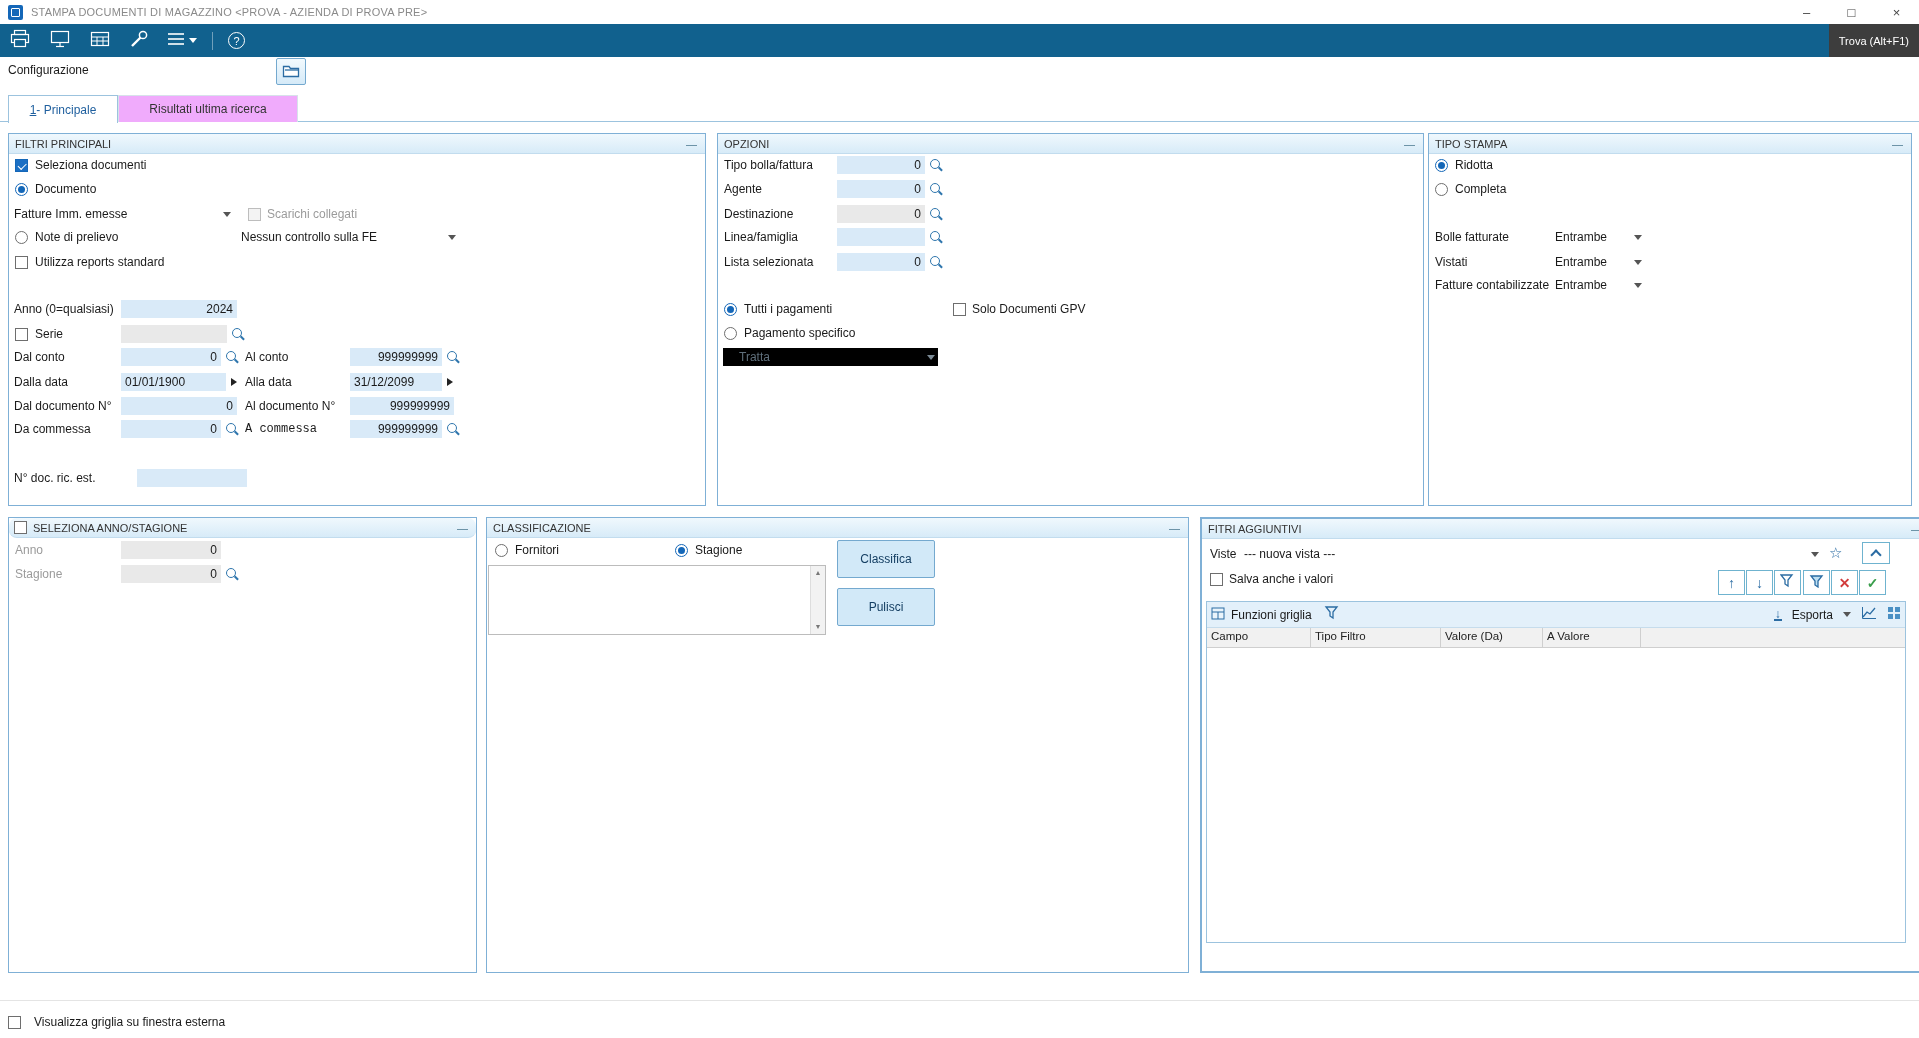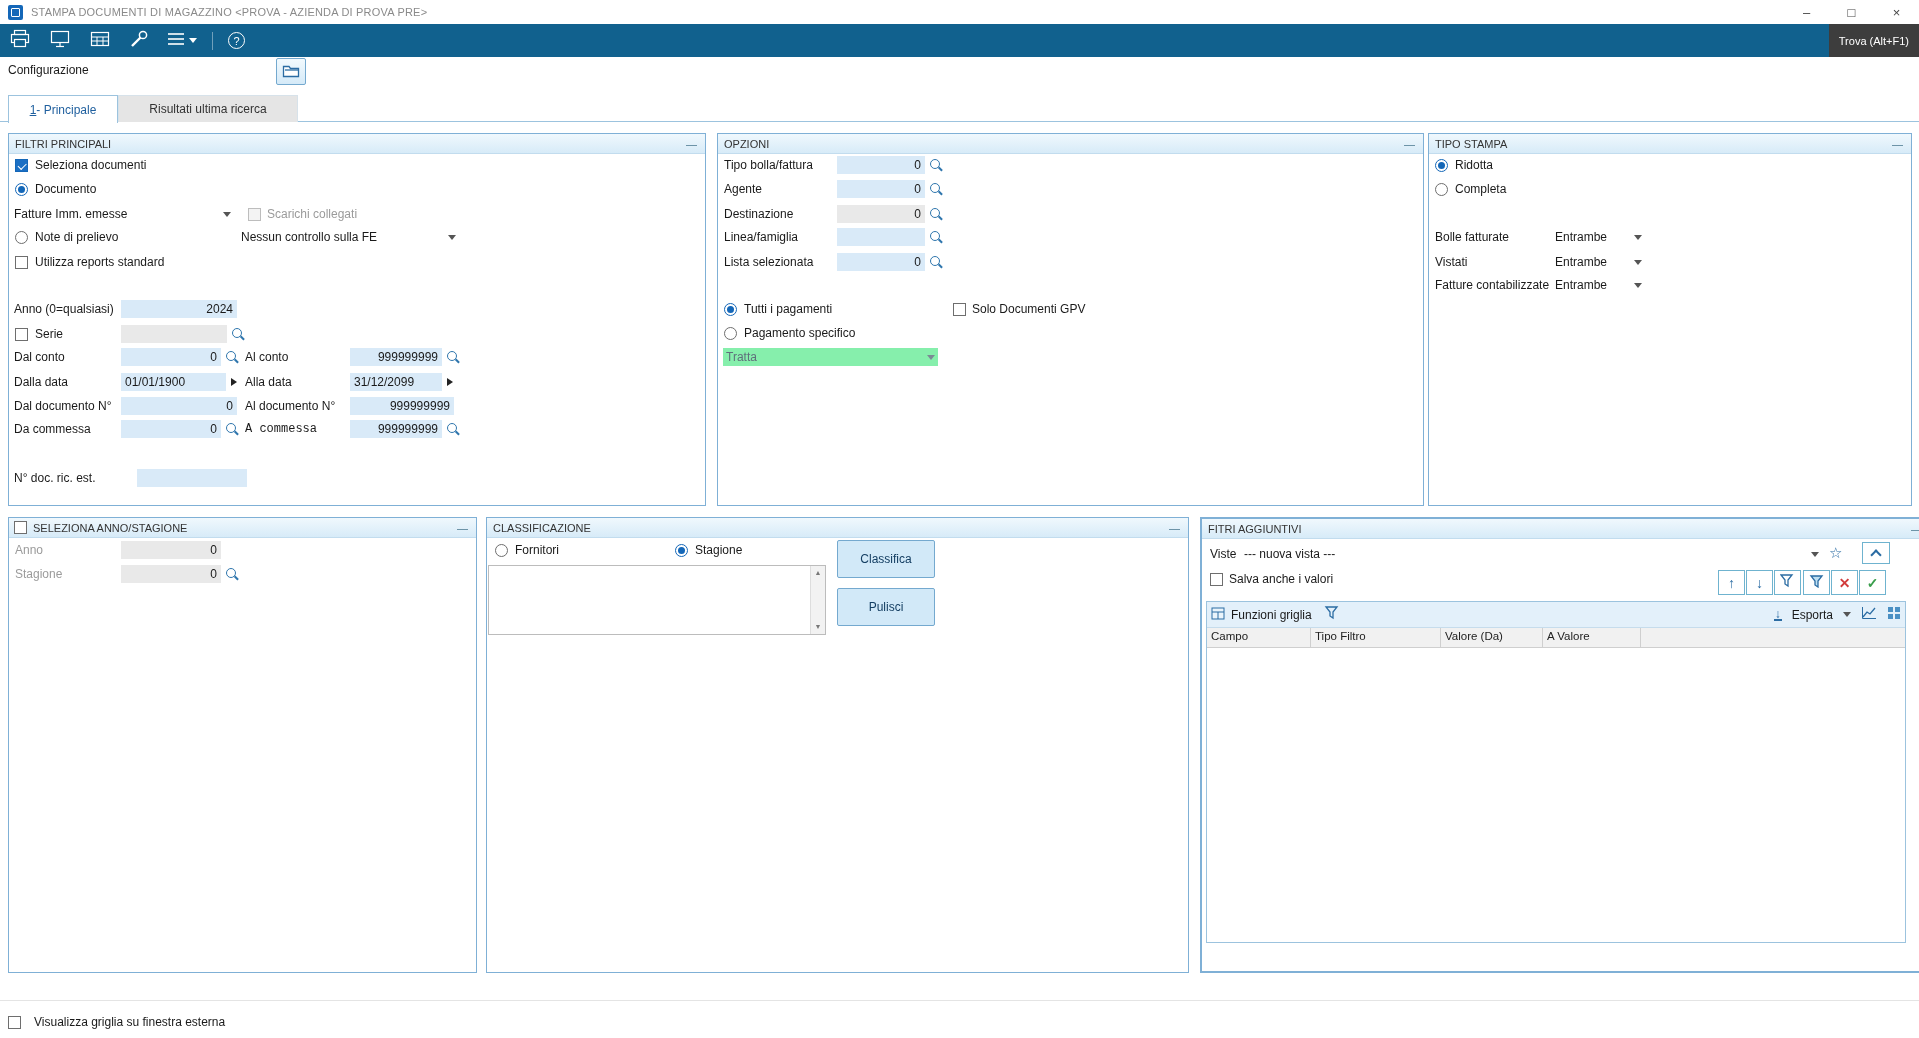--- a/index.html
+++ b/index.html
@@ -25,21 +25,21 @@
   .cfglbl { position:absolute; left:8px; top:63px; }
   .combo { position:absolute; height:18px; display:flex; align-items:center; color:#1a1a1a; }
   .combo .caret { position:absolute; right:3px; top:7px; }
   .caret { display:inline-block; width:0; height:0; border-left:4px solid transparent; border-right:4px solid transparent; border-top:5px solid #555; }
   .folderbtn { position:absolute; left:276px; top:58px; width:30px; height:27px; background:linear-gradient(#f2fafe,#d5eaf8); border:1px solid #74a9cf; border-radius:2px; display:flex; align-items:center; justify-content:center; }
 
   
   .tabline { position:absolute; left:0; top:121px; width:1919px; height:1px; background:#9cc3de; }
   .tab { position:absolute; top:95px; height:27px; display:flex; align-items:center; justify-content:center; font-size:12px; }
   .tab.active { left:8px; width:110px; background:#fff; border:1px solid #9cc3de; border-bottom:none; color:#1f5f9e; z-index:2; height:28px; }
-  .tab.inactive { left:118px; width:180px; background:#e5e5e5; border:1px solid #d7e2ea; border-bottom:none; color:#333; }
+  .tab.inactive { left:118px; width:180px; background:#f0abfc; border:1px solid #d7e2ea; border-bottom:none; color:#333; }
   .accel { text-decoration:underline; }
 
   
   .panel { position:absolute; background:#fff; border:1px solid #7fb0d6; }
   .panel-h { position:absolute; left:0; right:0; top:0; height:20px; background:linear-gradient(#f0f8fd,#d7ebf8); border-bottom:1px solid #c2dcee; display:flex; align-items:center; padding:0 6px; font-size:11px; color:#333; }
   .panel-min { margin-left:auto; color:#4a778f; font-size:11px; line-height:10px; padding:0 2px; }
 
   .p-lbl { position:absolute; height:18px; line-height:18px; white-space:nowrap; }
   .p-lbl.dis { color:#9b9b9b; }
   .fld { position:absolute; height:18px; background:#d9eaf8; display:flex; align-items:center; padding:0 4px; }
@@ -49,21 +49,21 @@
   .mag::before { content:""; position:absolute; left:1px; top:2px; width:8px; height:8px; border:1.4px solid #2f76ad; border-radius:50%; }
   .mag::after { content:""; position:absolute; left:9px; top:11px; width:5px; height:1.6px; background:#2f76ad; transform:rotate(45deg); }
   .chk { position:absolute; width:13px; height:13px; border:1px solid #6e6e6e; background:#fff; }
   .chk.on { background:#1b6fc4; border-color:#1467b8; }
   .chk.on::after { content:""; position:absolute; left:2px; top:2.5px; width:7px; height:3.5px; border-left:1.8px solid #fff; border-bottom:1.8px solid #fff; transform:rotate(-45deg); }
   .chk.dis { border-color:#bdbdbd; background:#f3f3f3; }
   .rad { position:absolute; width:13px; height:13px; border:1px solid #6e6e6e; border-radius:50%; background:#fff; }
   .rad.on { border-color:#1467b8; }
   .rad.on::after { content:""; position:absolute; left:2px; top:2px; right:2px; bottom:2px; background:#1467b8; border-radius:50%; }
   .tri-r { position:absolute; width:0; height:0; border-top:4px solid transparent; border-bottom:4px solid transparent; border-left:6px solid #222; }
-  .combo.dis { background:#86efac; color:#5f6f7b; padding-left:3px; }
+  .combo.dis { background:#000000; color:#5f6f7b; padding-left:16px; }
   .combo.dis .caret { border-top-color:#7b8a95; }
 
   .btn { position:absolute; background:#d2e9f8; border:1px solid #74a9cf; border-radius:2px; color:#153f63; display:flex; align-items:center; justify-content:center; font-size:12px; }
 
   
   .listbox { position:absolute; background:#fff; border:1px solid #bcbcbc; }
   .lb-scroll { position:absolute; right:0; top:0; bottom:0; width:15px; background:#f2f2f2; border-left:1px solid #ddd; }
   .lb-up, .lb-dn { position:absolute; left:0; width:100%; height:14px; color:#777; font-size:7px; text-align:center; line-height:14px; }
   .lb-up { top:0; } .lb-dn { bottom:0; }
 
@@ -325,21 +325,21 @@
   </div>
 
   <span class="p-lbl" style="left:6px; top:142px;">Fatture contabilizzate</span>
   <div class="combo" style="left:126px; top:142px; width:90px;">
     <span>Entrambe</span>
     <span class="caret"></span>
   </div>
 </div>
 
 <div class="panel" style="left:8px; top:517px; width:469px; height:456px;">
-  <div class="panel-h" style="padding-left:24px;">
+  <div class="panel-h" style="padding-left:24px;border-radius:8px;">
     <span class="chk" style="left:5px; top:3px;"></span>
     <span>SELEZIONA ANNO/STAGIONE</span>
     <span class="panel-min">—</span>
   </div>
 
   <span class="p-lbl dis" style="left:6px; top:23px;">Anno</span>
   <div class="fld num dis" style="left:112px; top:23px; width:100px;">
     <span>0</span>
   </div>
 

